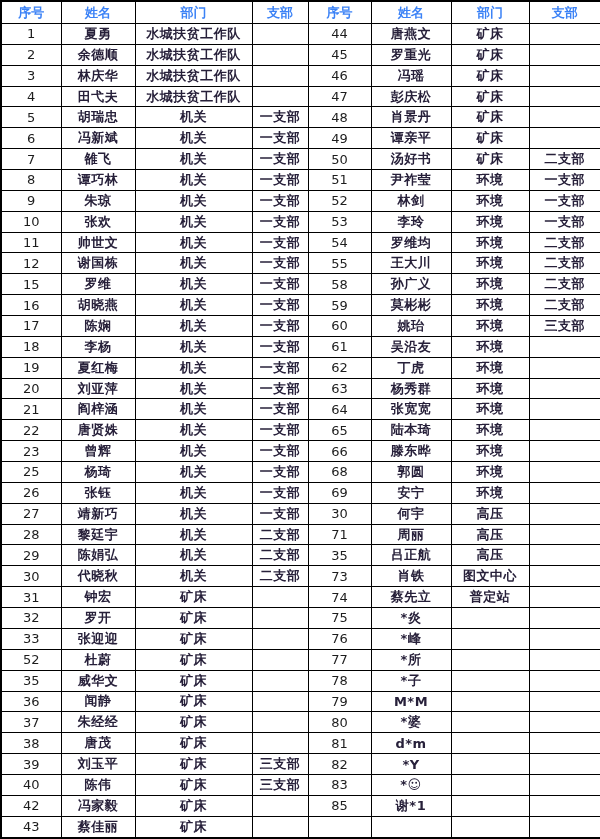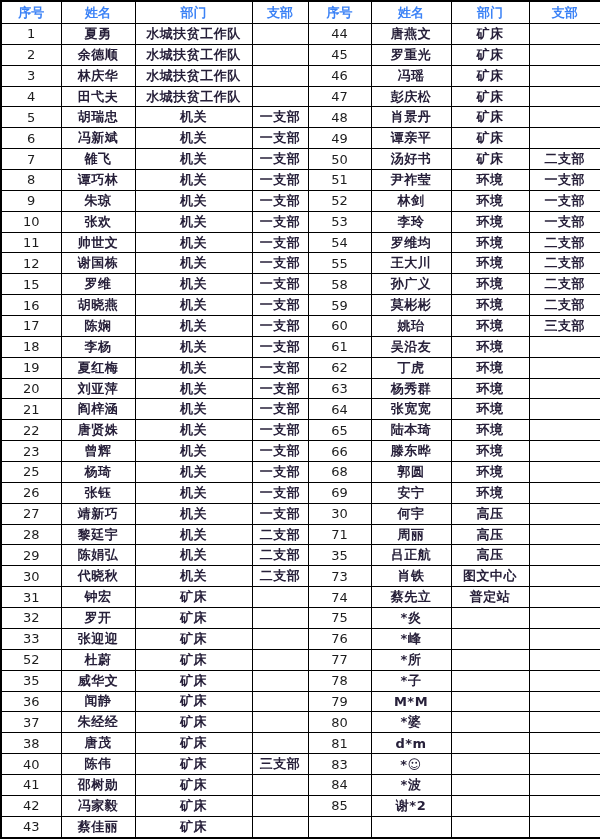--- a/index.html
+++ b/index.html
@@ -415,46 +415,46 @@
         <td class="num">38</td>
         <td class="txt">唐茂</td>
         <td class="txt">矿床</td>
         <td class="txt"></td>
         <td class="num">81</td>
         <td class="txt">d*m</td>
         <td class="txt"></td>
         <td class="txt"></td>
       </tr>
       <tr>
+        <td class="num">39</td>
+        <td class="txt">刘玉平</td>
+        <td class="txt">矿床</td>
+        <td class="txt">三支部</td>
+        <td class="num">82</td>
+        <td class="txt">*Y</td>
+        <td class="txt"></td>
+        <td class="txt"></td>
+      </tr>
+      <tr>
         <td class="num">40</td>
         <td class="txt">陈伟</td>
         <td class="txt">矿床</td>
         <td class="txt">三支部</td>
         <td class="num">83</td>
         <td class="txt">*☺</td>
         <td class="txt"></td>
         <td class="txt"></td>
       </tr>
       <tr>
-        <td class="num">41</td>
-        <td class="txt">邵树勋</td>
-        <td class="txt">矿床</td>
-        <td class="txt"></td>
-        <td class="num">84</td>
-        <td class="txt">*波</td>
-        <td class="txt"></td>
-        <td class="txt"></td>
-      </tr>
-      <tr>
         <td class="num">42</td>
         <td class="txt">冯家毅</td>
         <td class="txt">矿床</td>
         <td class="txt"></td>
         <td class="num">85</td>
-        <td class="txt">谢*2</td>
+        <td class="txt">谢*1</td>
         <td class="txt"></td>
         <td class="txt"></td>
       </tr>
       <tr>
         <td class="num">43</td>
         <td class="txt">蔡佳丽</td>
         <td class="txt">矿床</td>
         <td class="txt"></td>
         <td class="num"></td>
         <td class="txt"></td>

